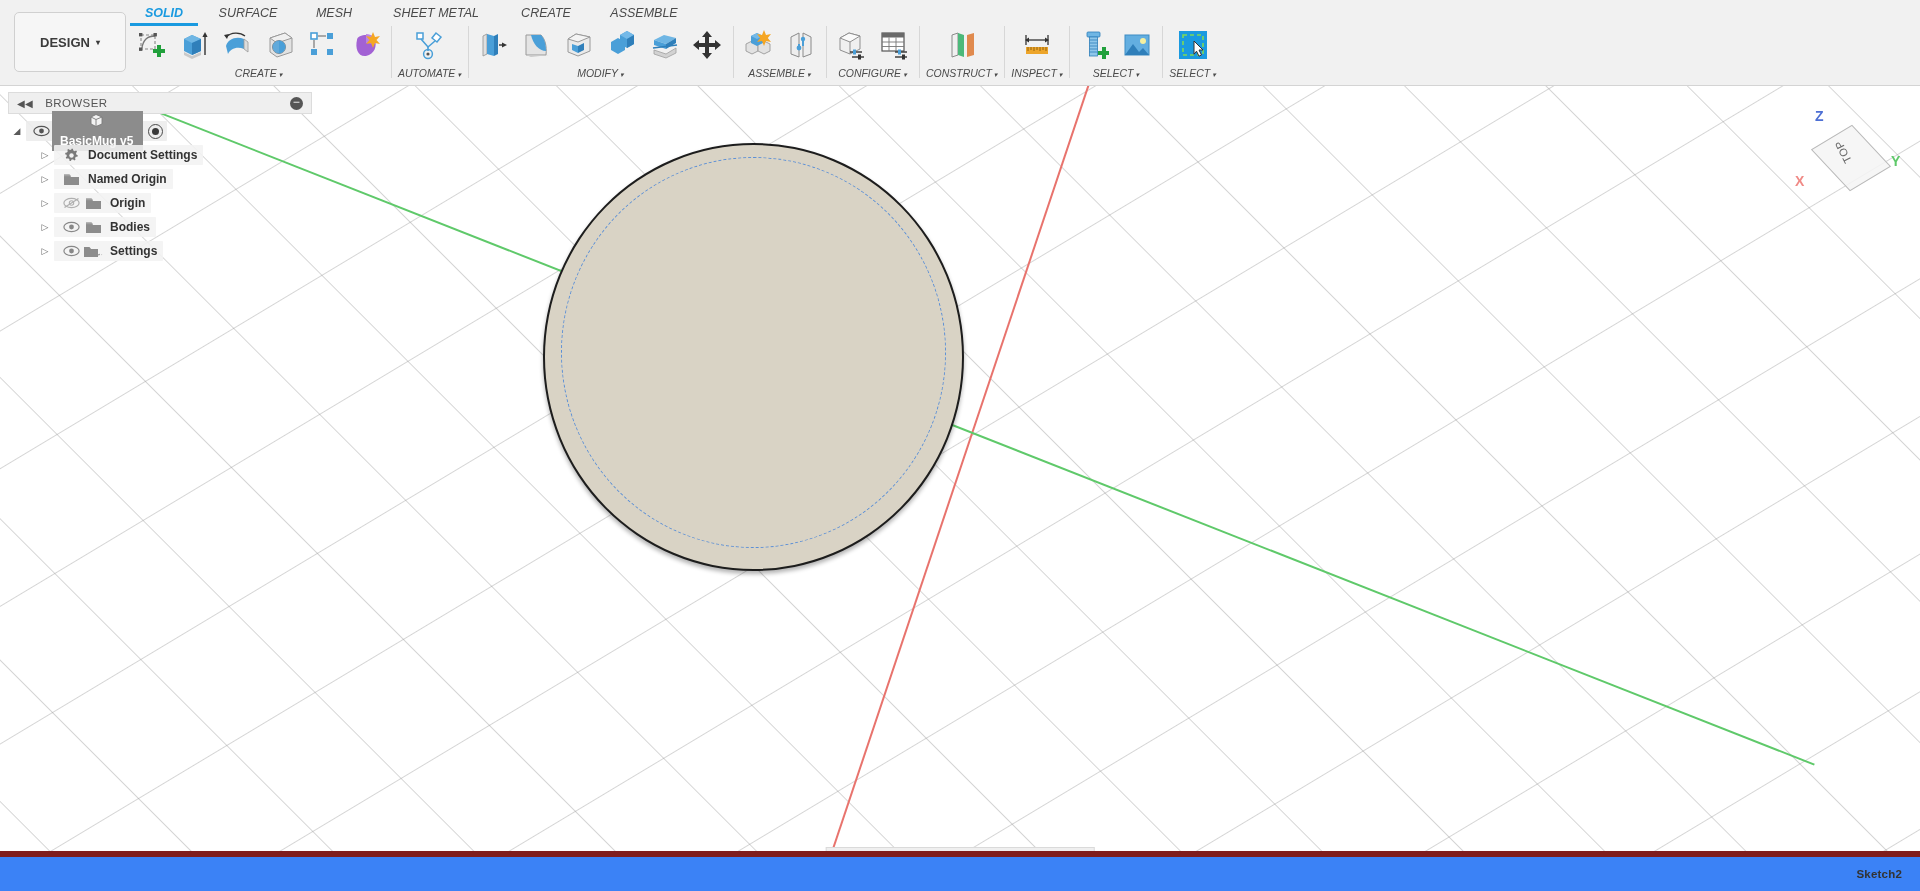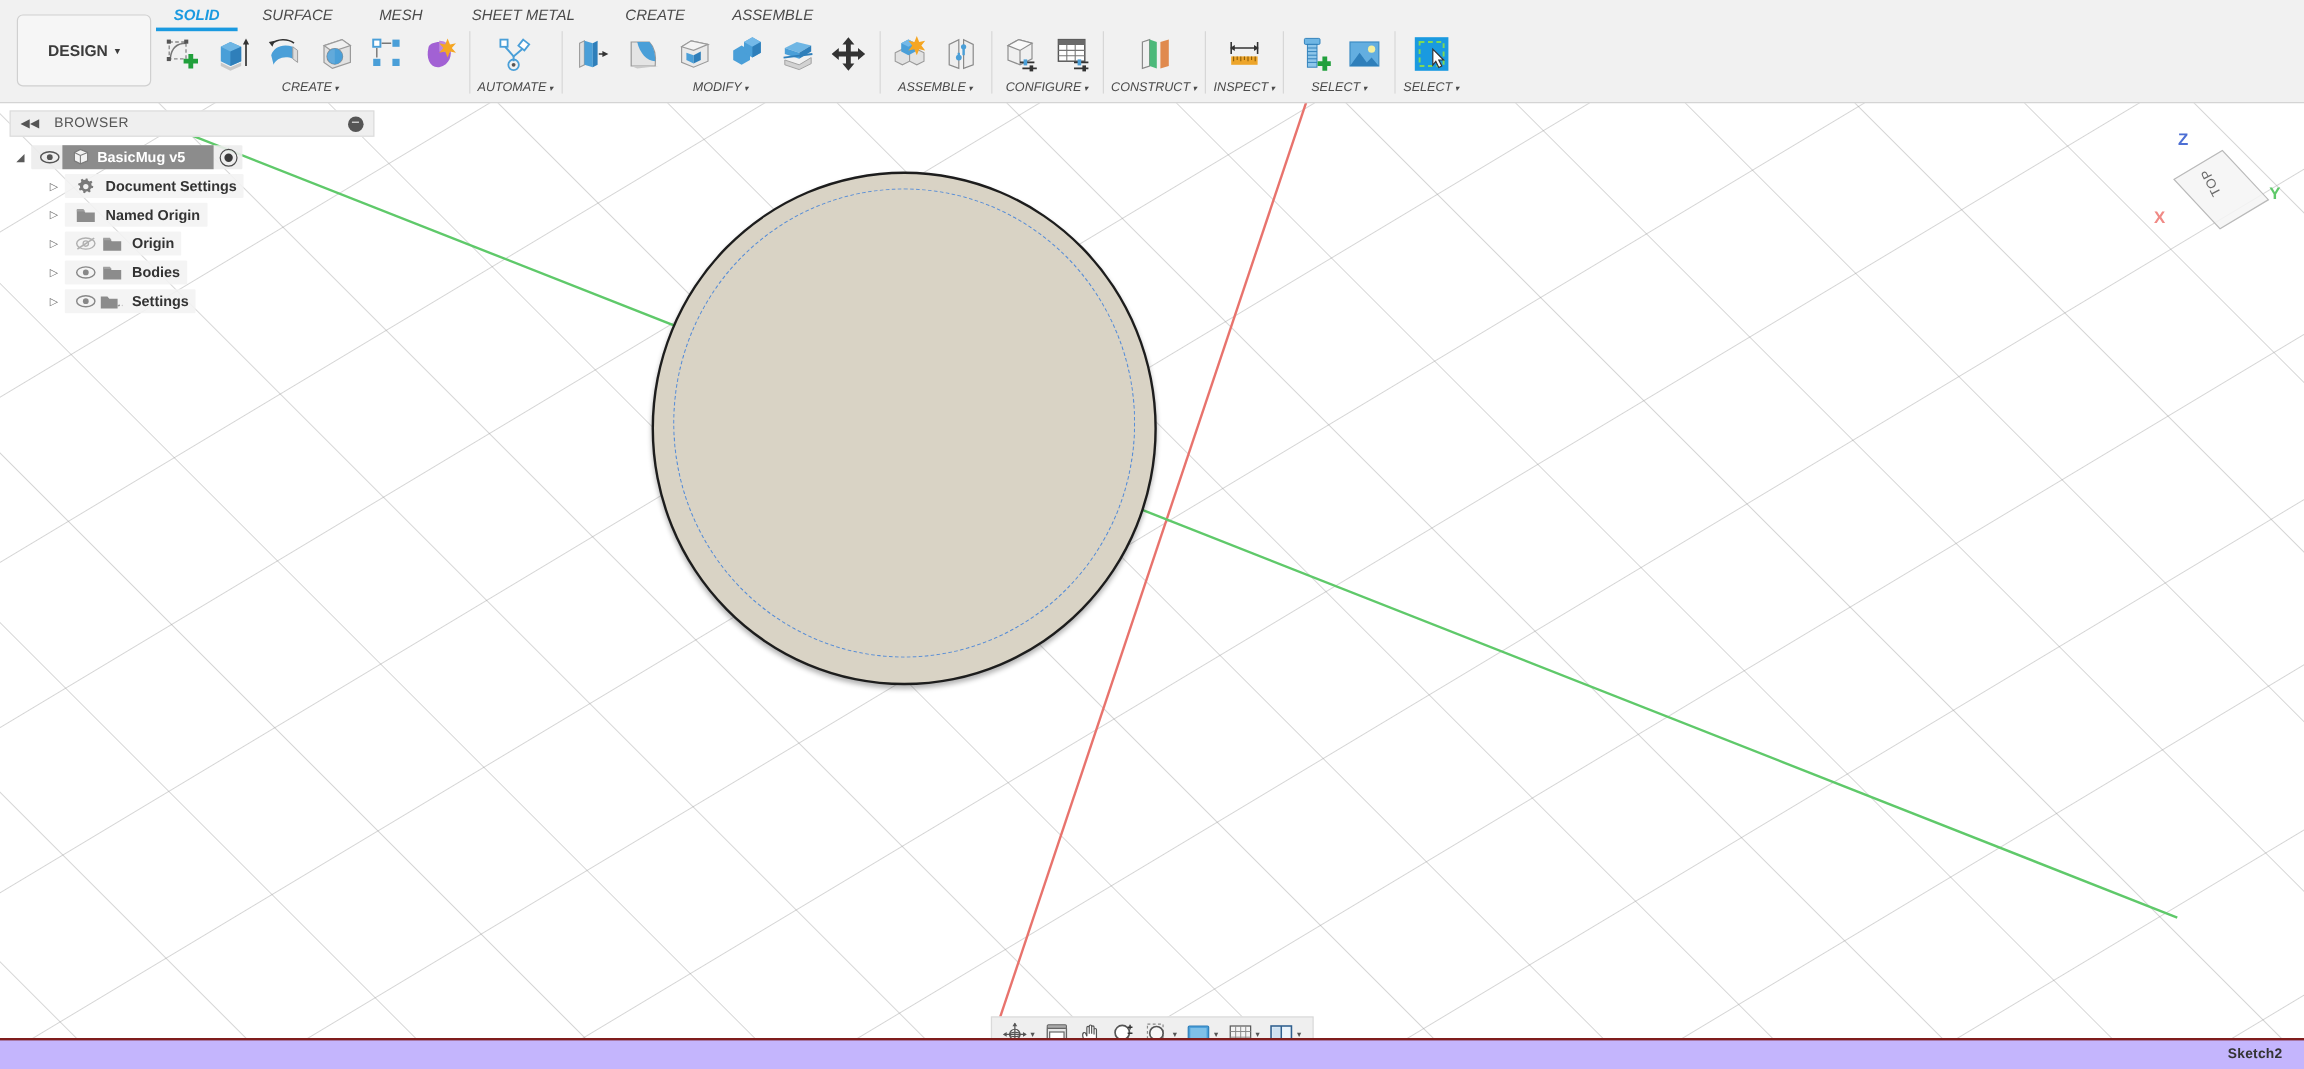--- a/index.html
+++ b/index.html
@@ -195,22 +195,22 @@
     flex: 0 0 18px;
   }
   .arrow.filled { color: #5a5a5a; }
   .eye { width: 22px; display: flex; align-items: center; justify-content: center; }
   .folder { width: 22px; display: flex; align-items: center; justify-content: center; }
   .tree-label { margin-left: 6px; white-space: nowrap; font-weight: bold; }
 
   #root-row .chip { background: rgba(236,236,236,0.9); padding: 0 4px; }
   #root-label-box {
     background: #8c8c8c; color: #fff; font-weight: bold;
-    padding: 2px 24px 3px 8px; font-size: 12px;
-    display: flex; align-items: center; gap: 6px;
+    padding: 2px 10px 3px 8px; font-size: 12px;
+    display: flex; align-items: center; gap: 6px; flex-direction: column;
   }
   #root-radio {
     width: 15px; height: 15px; border-radius: 50%;
     border: 1.6px solid #4a4a4a; margin-left: 5px;
     display: flex; align-items: center; justify-content: center;
   }
   #root-radio span { width: 7px; height: 7px; border-radius: 50%; background: #3a3a3a; }
 
   
   #comments {
@@ -241,23 +241,23 @@
   .nav-btn {
     display: flex; align-items: center;
     height: 26px; padding: 0 3px;
     cursor: pointer; border-radius: 2px;
   }
   .nav-caret { font-size: 7px; color: #555; margin-left: 3px; }
 
   
   #status-bar {
     position: absolute; left: 0; bottom: 0;
-    width: 1920px; height: 26px;
-    background: #c4b5fd;
-    border-top: 2px solid #7f1d1d;
+    width: 1920px; height: 40px;
+    background: #3b82f6;
+    border-top: 6px solid #7f1d1d;
     display: flex; align-items: center; justify-content: flex-end;
     padding-right: 18px;
     font-size: 11.5px; font-weight: bold; color: #333;
   }
   #status-bar-text { letter-spacing: 0.2px; }
 
   svg { display: block; }
 </style>
 </head>
 <body>

